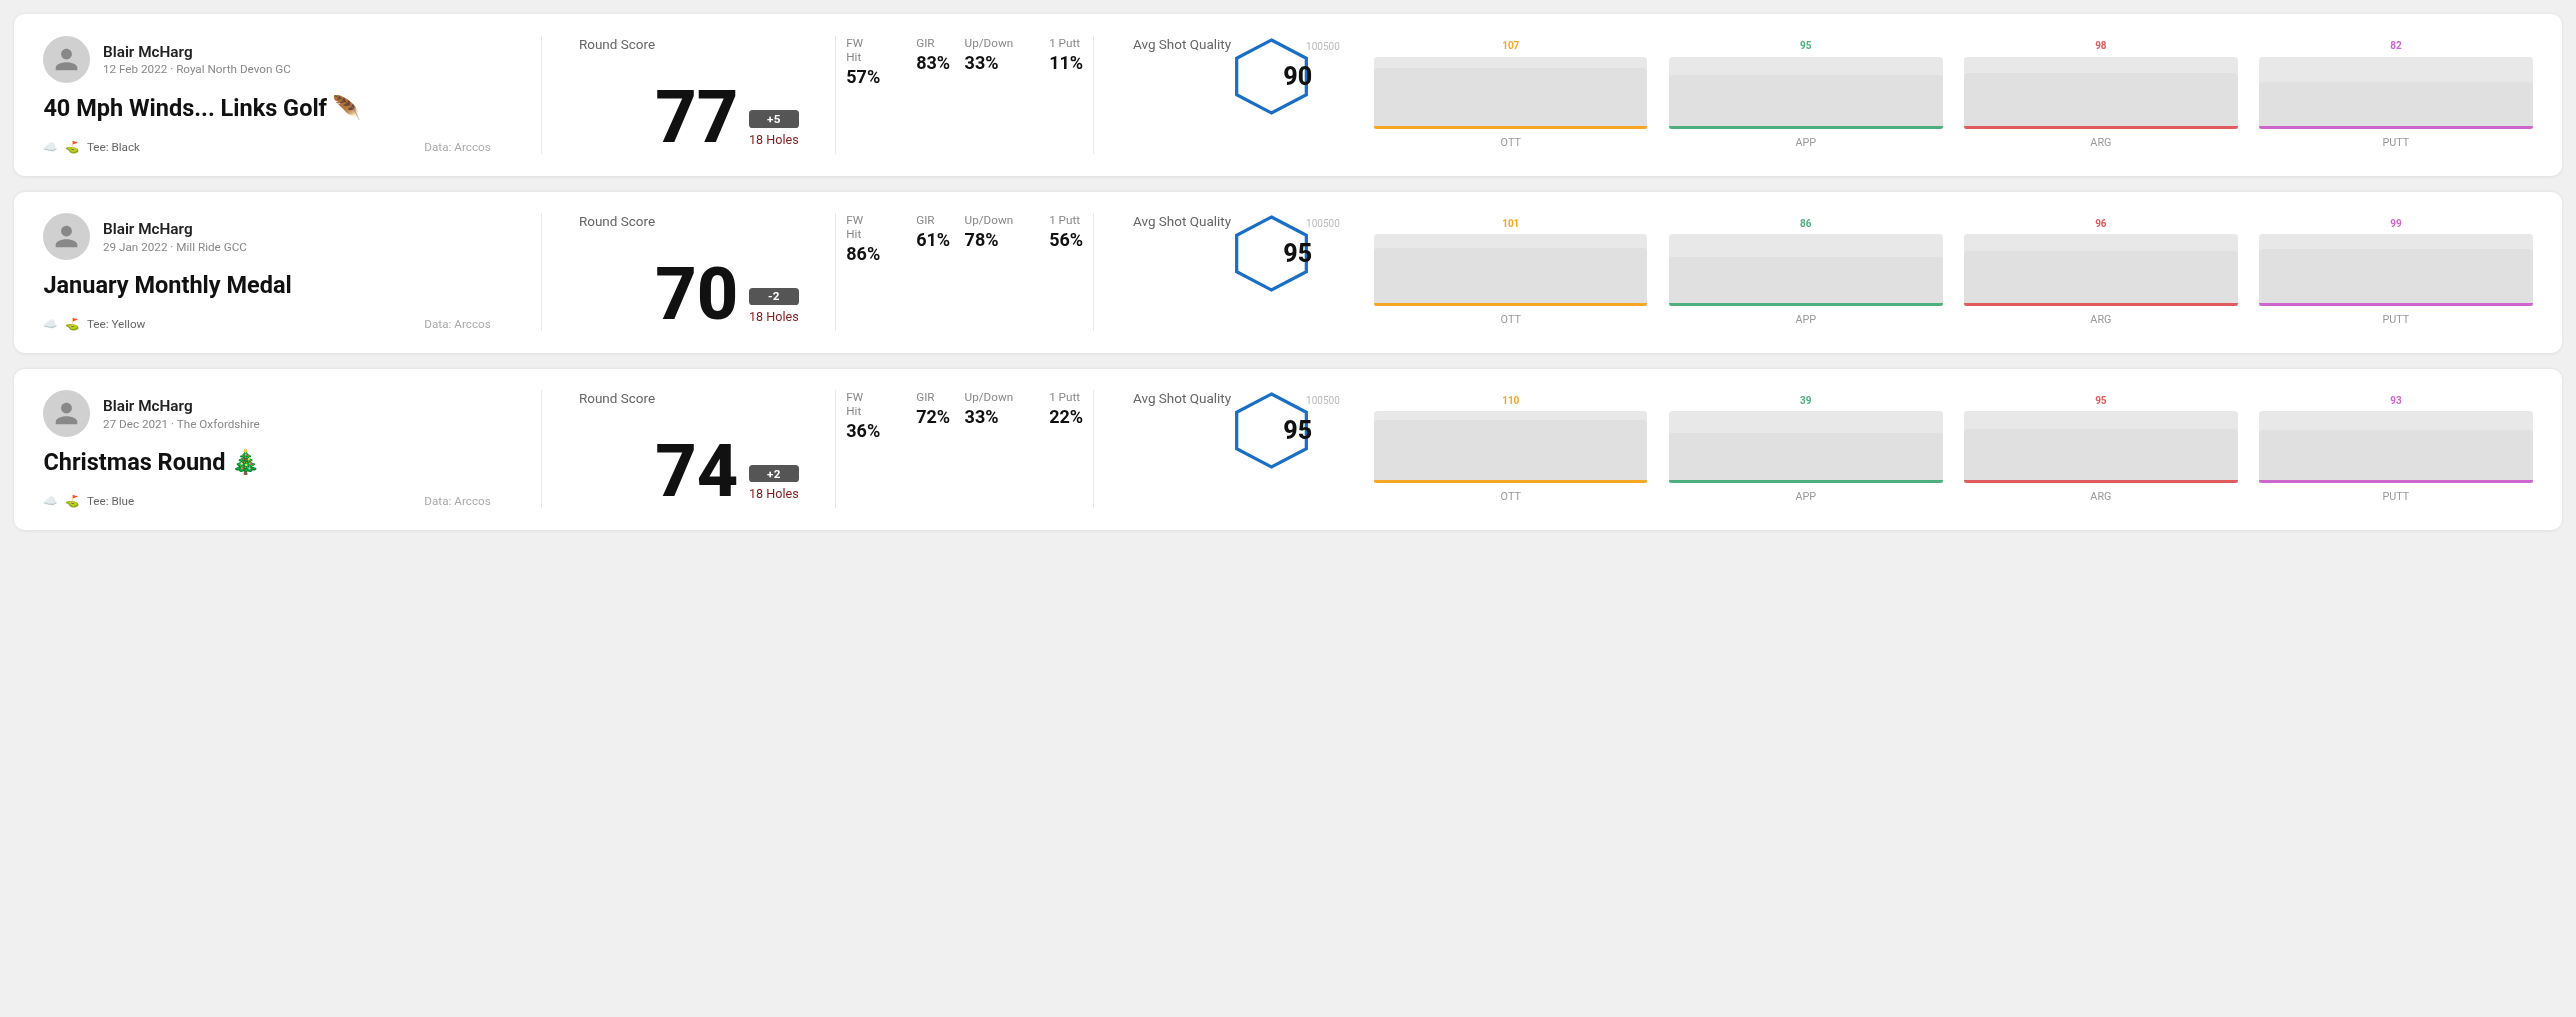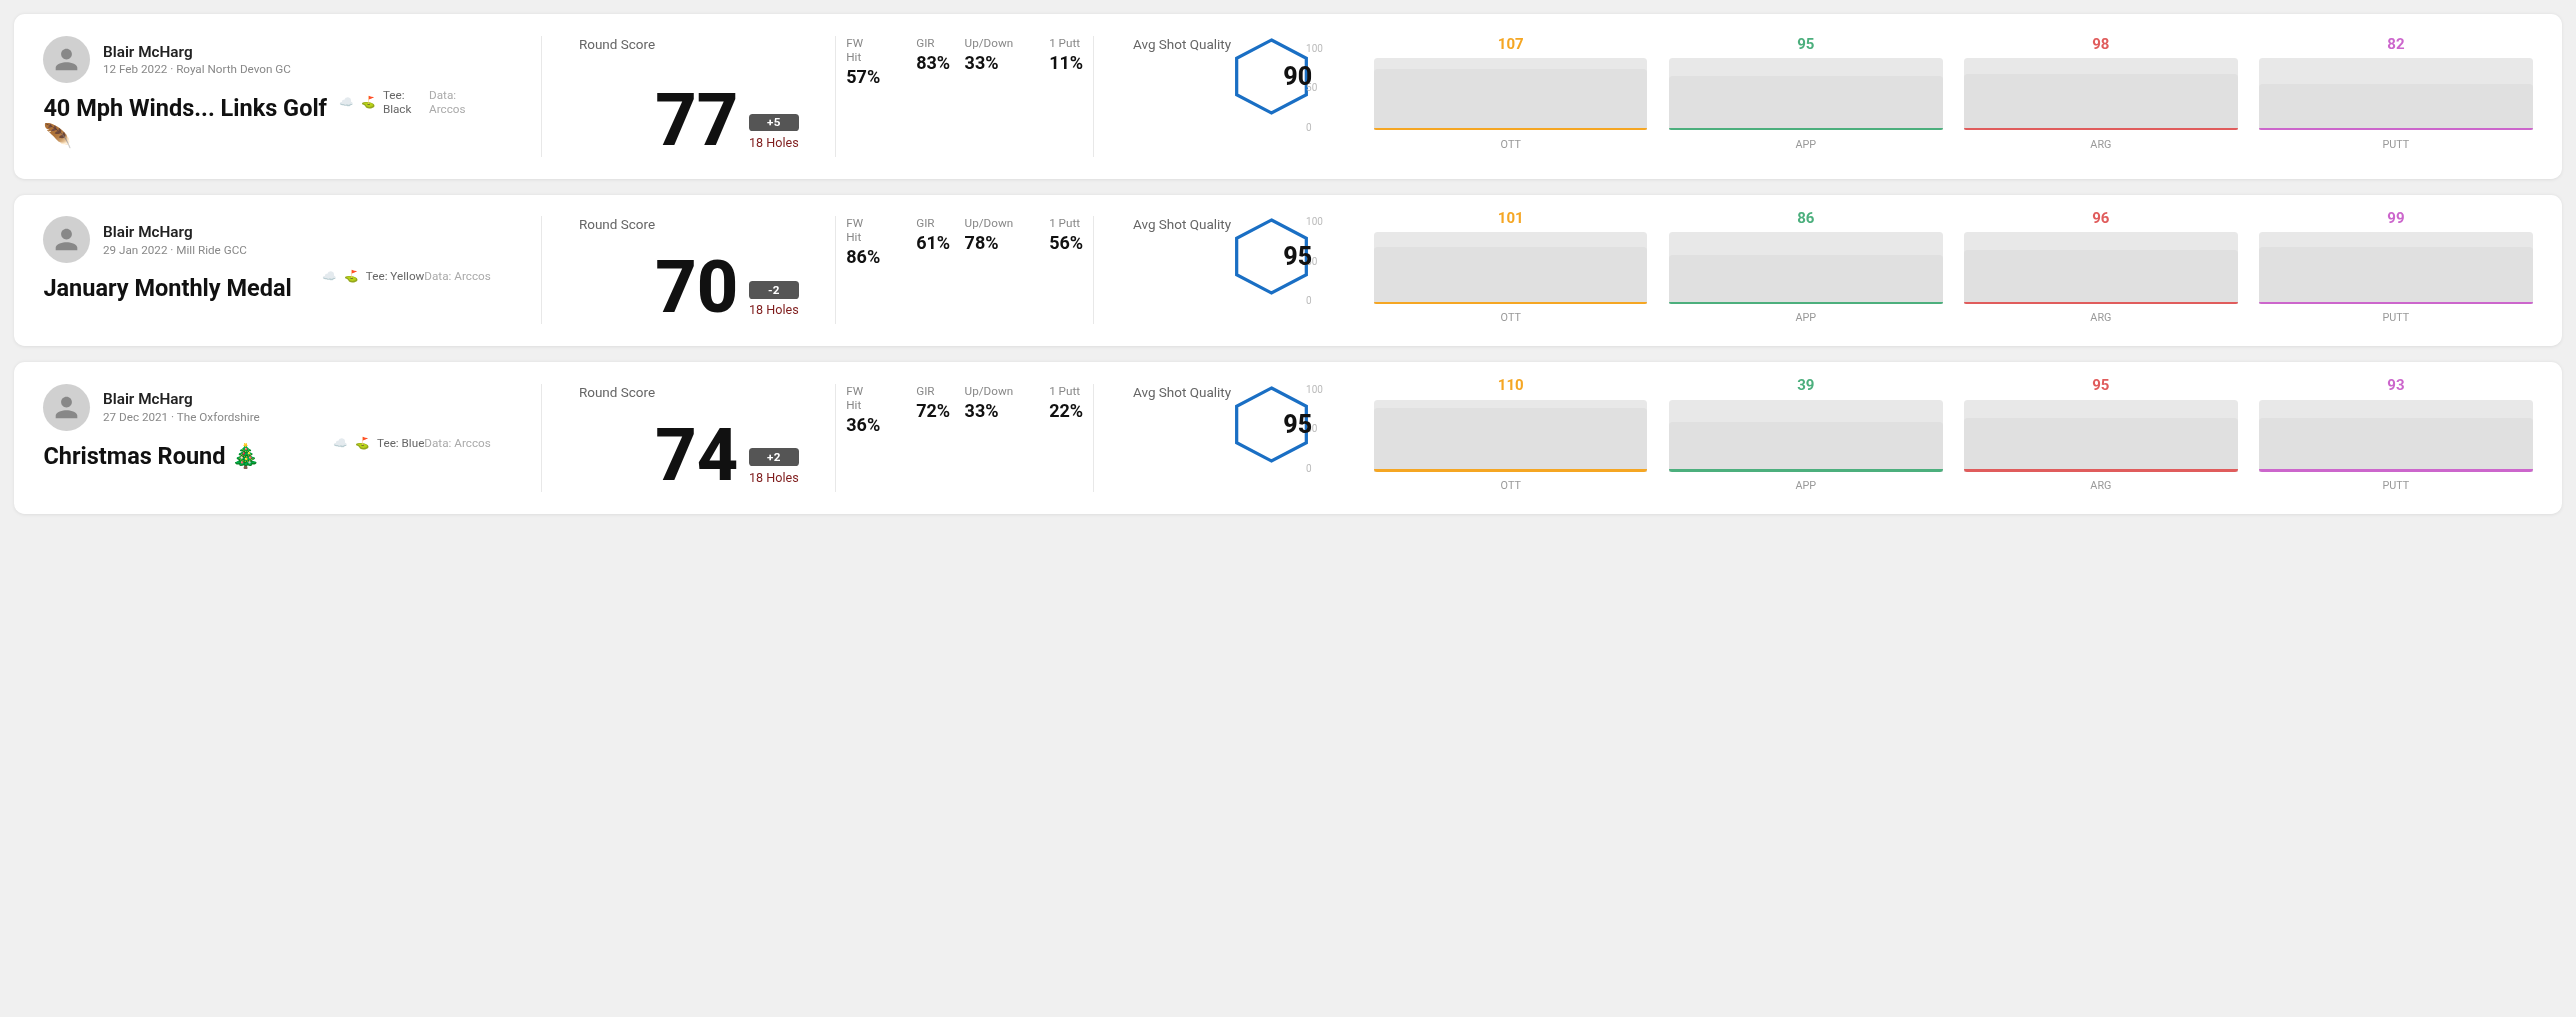--- a/index.html
+++ b/index.html
@@ -19,20 +19,21 @@
       display: flex;
       align-items: stretch;
       box-shadow: 0 0.9px 3.6px rgba(0,0,0,0.08);
     }
 
     .card-left {
       width: 469px;
       flex-shrink: 0;
       padding-right: 21.7px;
       display: flex;
+      flex-direction: column;
       justify-content: space-between;
     }
 
     .user-info {
       display: flex;
       align-items: center;
       gap: 12.6px;
       margin-bottom: 9px;
     }
 
@@ -246,21 +247,21 @@
 
     .chart-col {
       display: flex;
       flex-direction: column;
       align-items: center;
       gap: 3.6px;
       flex: 1;
     }
 
     .bar-top-label {
-      font-size: 15px;
+      font-size: 10px;
       font-weight: 700;
       margin-bottom: 1.8px;
     }
 
     .bar-wrapper {
       width: 100%;
       height: 72px;
       background: #e8e8e8;
       border-radius: 3.6px;
       position: relative;
@@ -288,21 +289,20 @@
       text-align: center;
       margin-top: 3.6px;
     }
 
     .chart-y-labels {
       position: absolute;
       left: -34px;
       top: 0;
       bottom: 18px;
       display: flex;
-      flex-direction: column;
       justify-content: space-between;
     }
 
     .chart-y-labels span {
       font-size: 10px;
       color: #bbb;
     }
 
     .chart-outer {
       position: relative;

